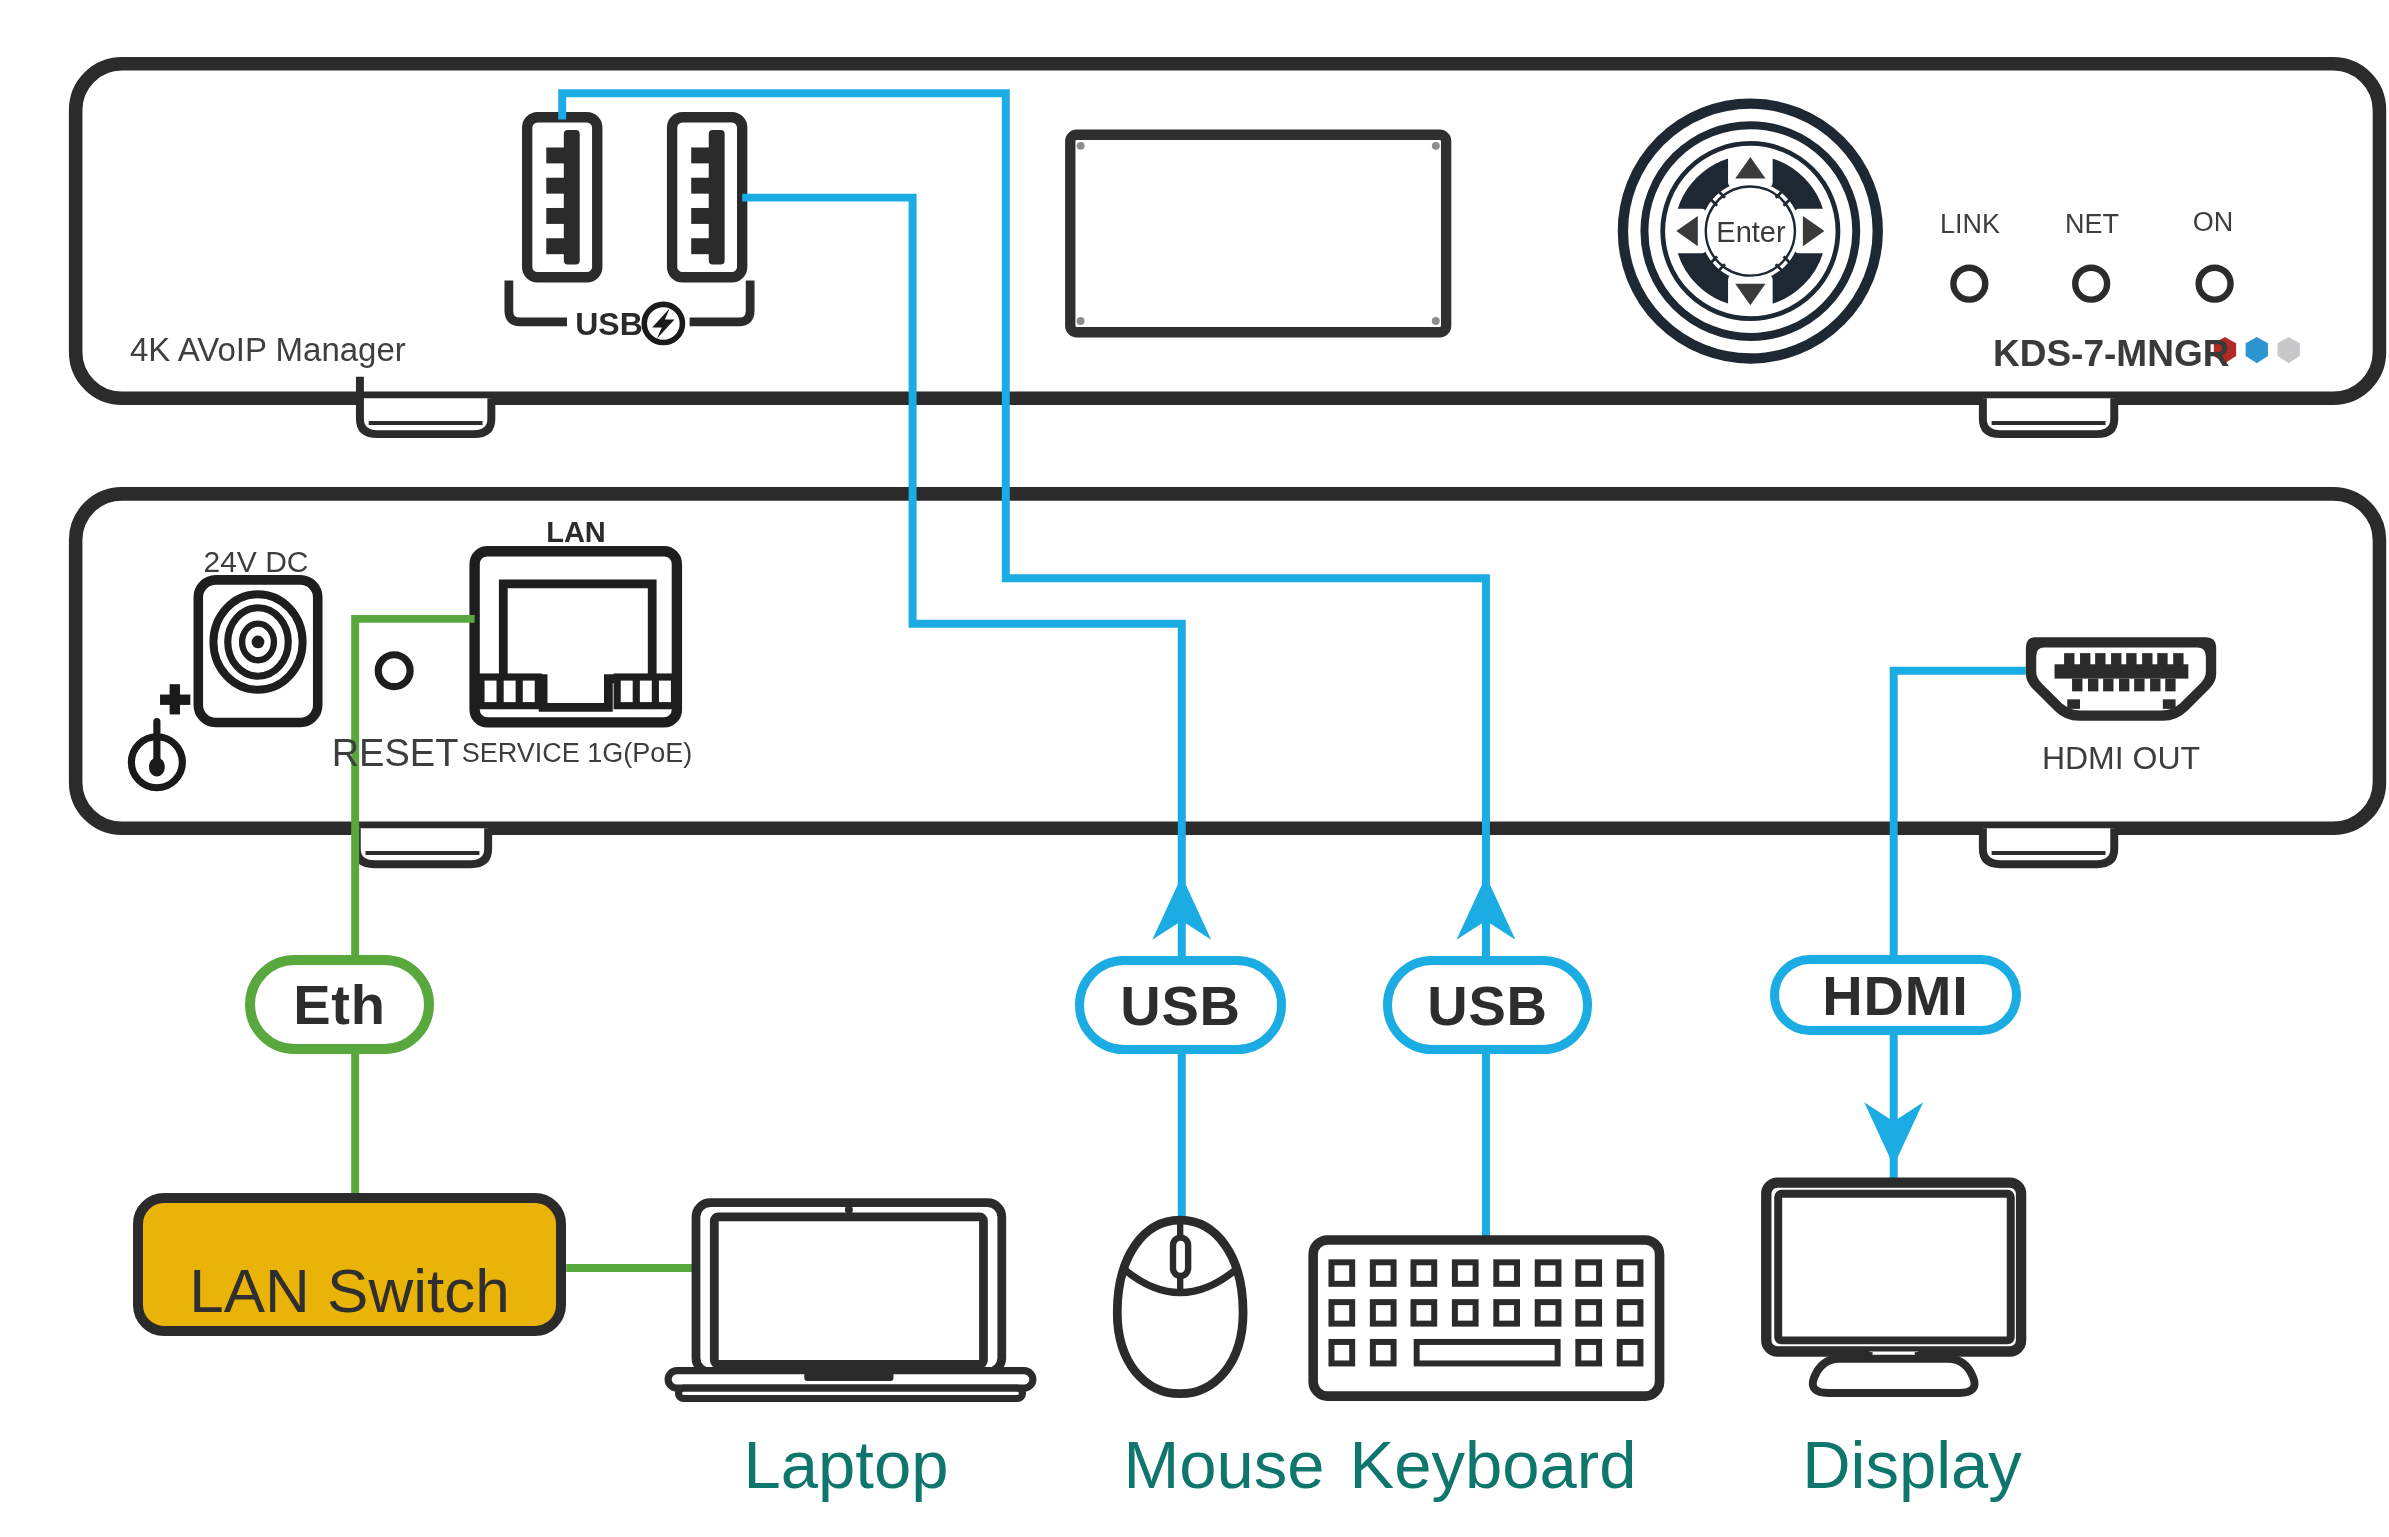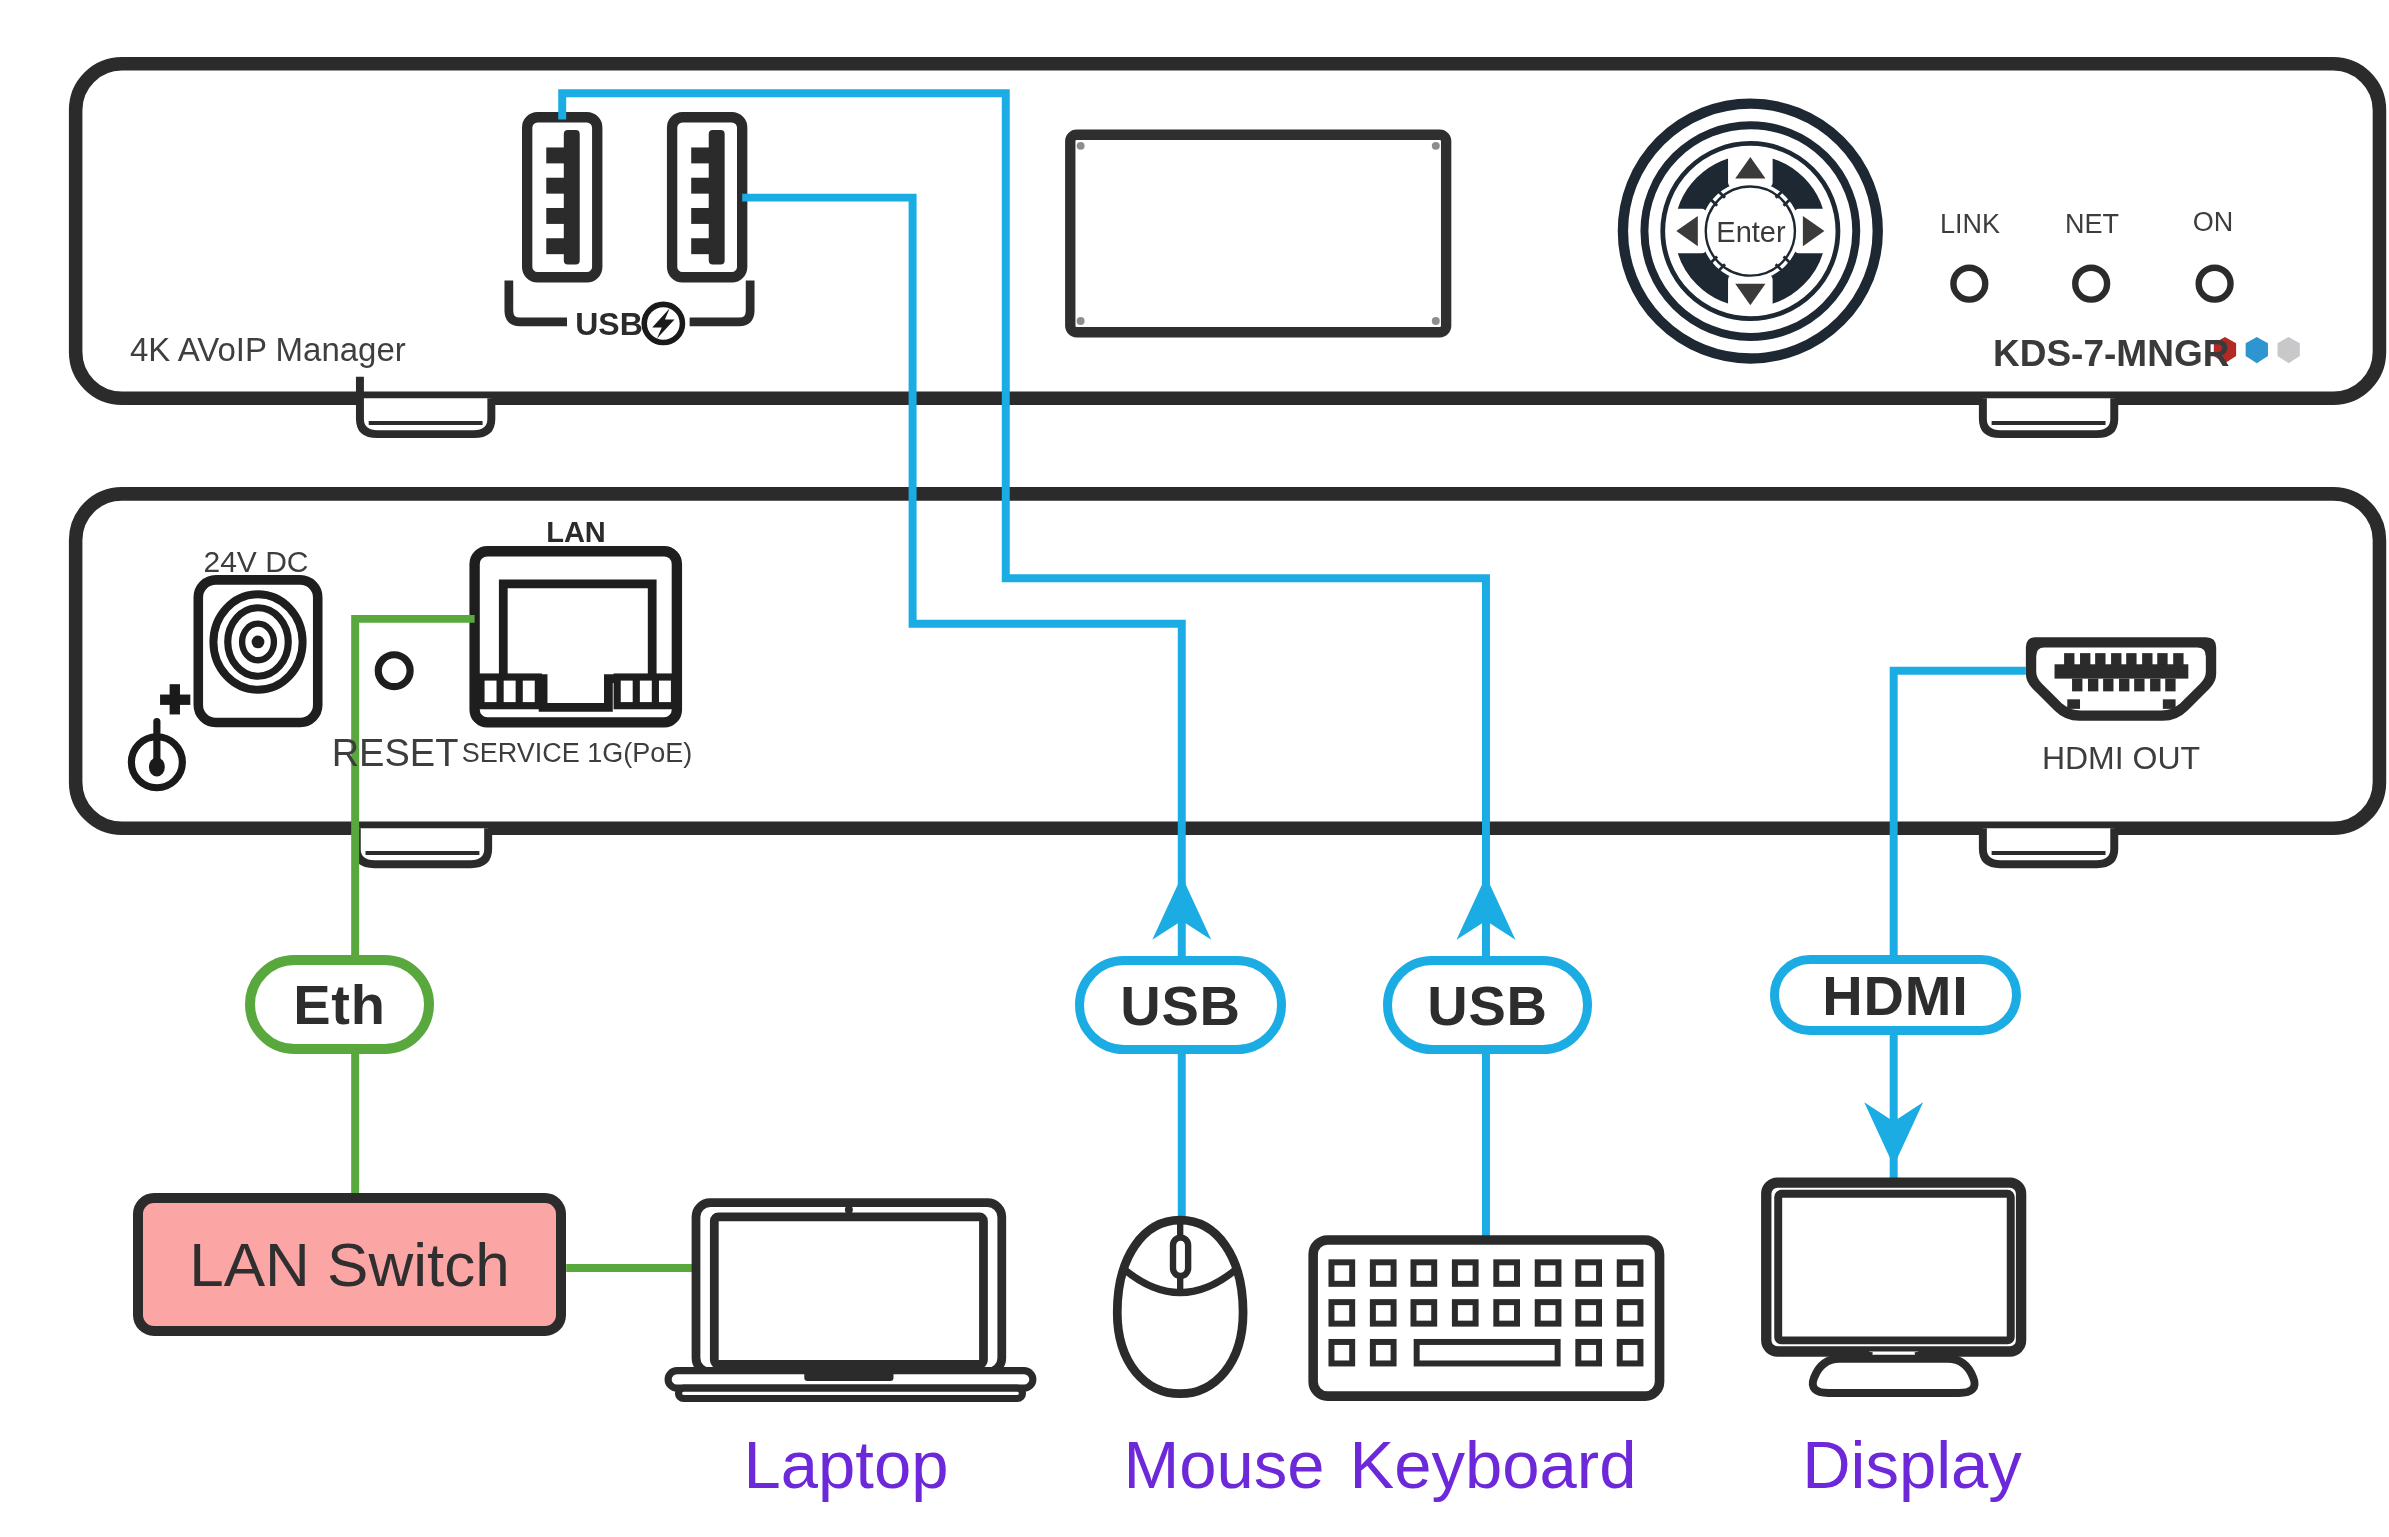--- a/index.html
+++ b/index.html
@@ -6,23 +6,23 @@
   body { width:2389px; height:1538px; position:relative; font-family:"Liberation Sans", sans-serif; overflow:hidden; }
   #stage { position:absolute; left:0; top:0; width:2389px; height:1538px; }
   svg#diagram { position:absolute; left:0; top:0; }
   .lbl { position:absolute; white-space:nowrap; color:#3d3d3d; }
   .ctr { transform:translate(-50%,-50%); text-align:center; }
   .pill { position:absolute; box-sizing:border-box; background:#ffffff; border-radius:64px;
           display:flex; align-items:center; justify-content:center; }
   .pill-green { border:10.4px solid #58a83e; }
   .pill-blue  { border:9.6px solid #1aace3; }
   .pill-text  { font-size:56px; font-weight:bold; color:#2d2d2d; letter-spacing:0.8px; }
-  .devbox { position:absolute; box-sizing:border-box; background:#fca5a5; border:10.4px solid #2b2b2b; border-radius:21px;
-            display:flex; align-items:center; justify-content:center; }
-  .caption { font-size:67px; font-weight:300; color:#6d28d9; }
+  .devbox { position:absolute; box-sizing:border-box; background:#eab308; border:10.4px solid #2b2b2b; border-radius:31px;
+            display:flex; align-items:flex-end; justify-content:center; }
+  .caption { font-size:67px; font-weight:300; color:#0f766e; }
 </style>
 </head>
 <body>
 
 <div id="stage">
 
 <svg id="diagram" width="2389" height="1538" viewBox="0 0 3000 1931">
 
   <g>
     <rect x="95" y="80" width="2893" height="420" rx="58" fill="#ffffff" stroke="#2b2b2b" stroke-width="17"></rect>

